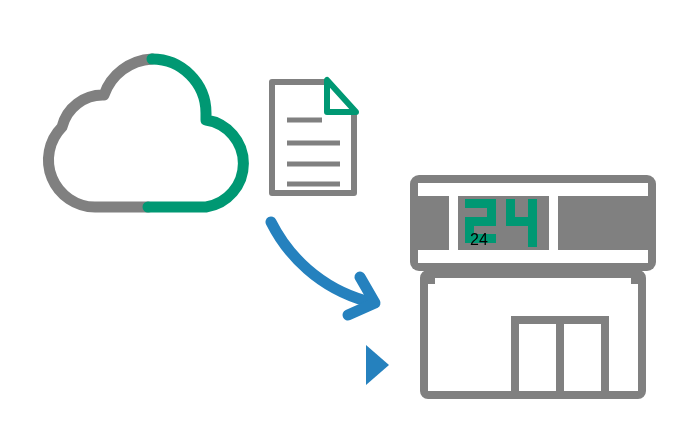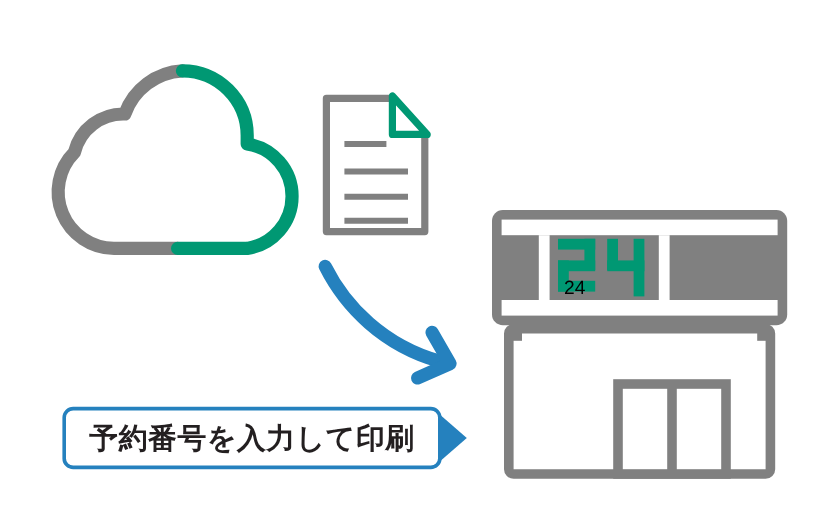--- a/index.html
+++ b/index.html
@@ -148,18 +148,15 @@
 
         <rect x="506" y="199" width="9" height="26" fill="#009873"></rect>
         <rect x="506" y="217" width="31" height="9" fill="#009873"></rect>
         <rect x="528" y="199" width="9" height="48" fill="#009873"></rect>
       </g>
       <text class="sr-only" x="470" y="245">24</text>
     </g>
 
   </svg>
 
-  <div class="cta">
-    <span class="cta-label">予約番号を入力して印刷</span>
-  </div>
   <div class="cta-arrow"></div>
 
 </div>
 
 </body></html>

